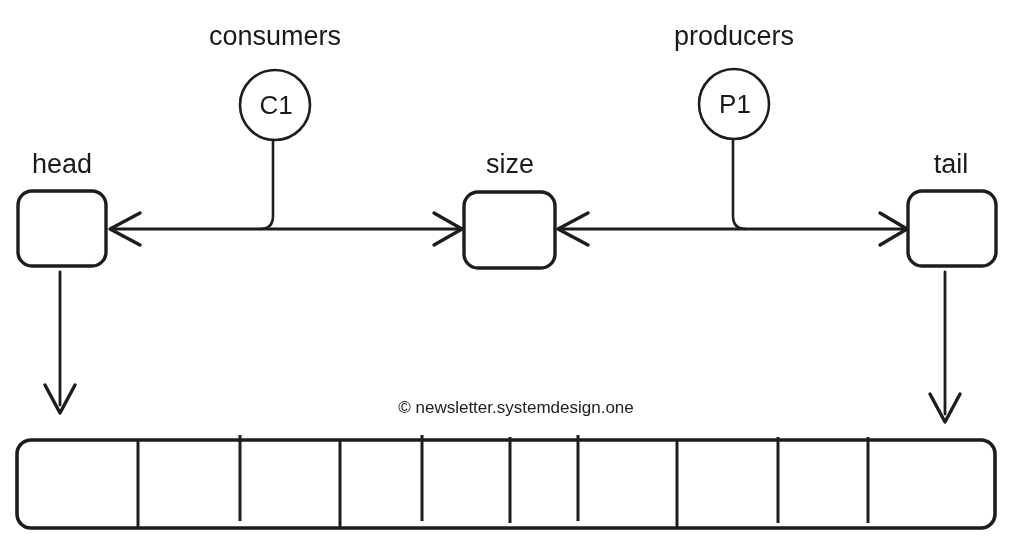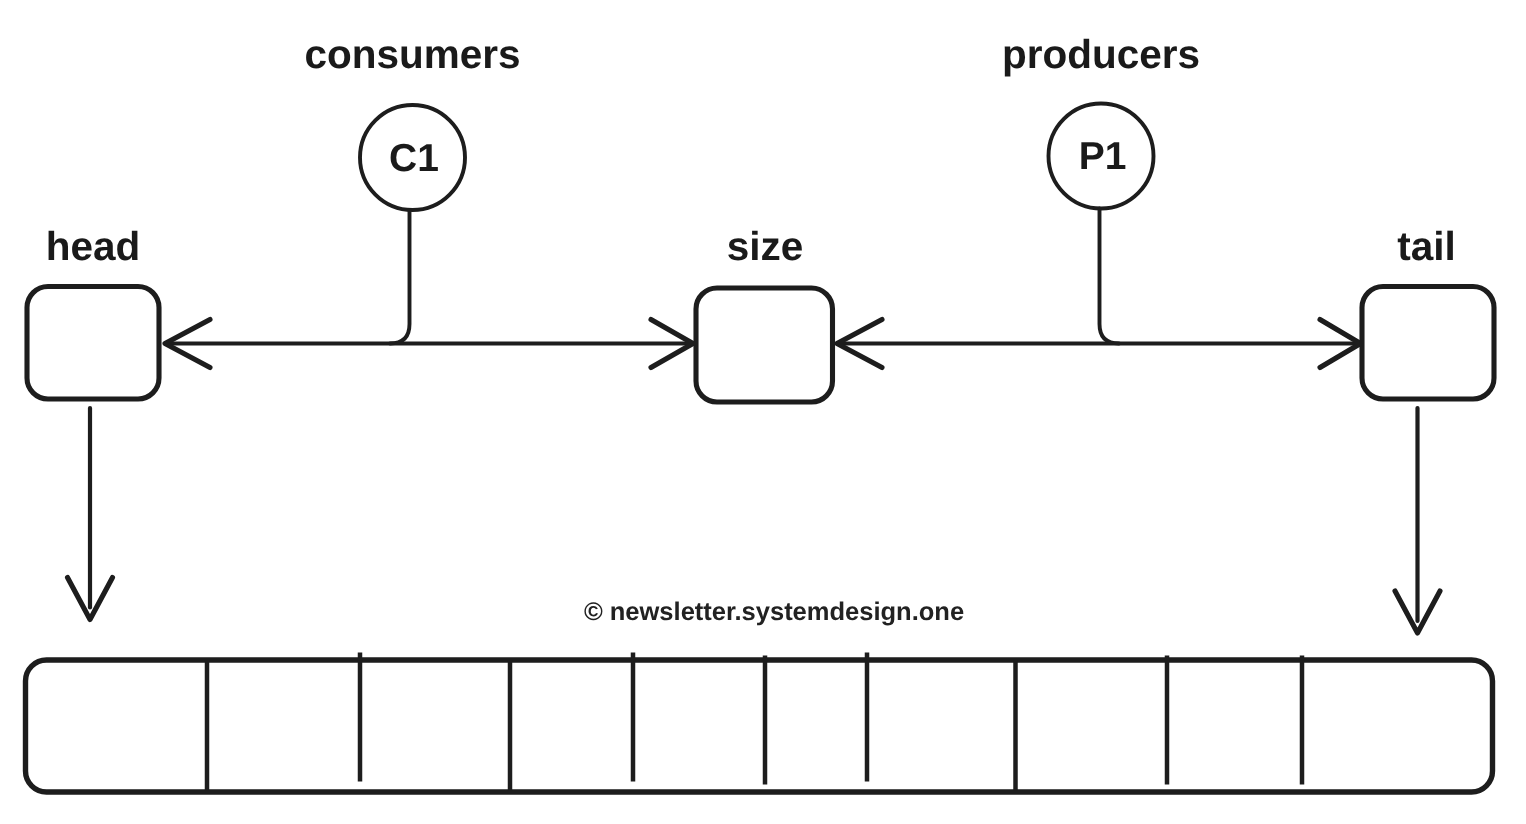--- a/index.html
+++ b/index.html
@@ -12,21 +12,20 @@
     width: 1017px;
     height: 549px;
     font-family: "Liberation Sans", sans-serif;
     overflow: hidden;
     position: relative;
   }
   #diagram-root {
     position: relative;
     width: 1017px;
     height: 480px;
-    font-weight: bold;
   }
   svg#diagram-svg {
     position: absolute;
     top: 0;
     left: 0;
     width: 1017px;
     height: 549px;
     display: block;
   }
   .dg-text {

